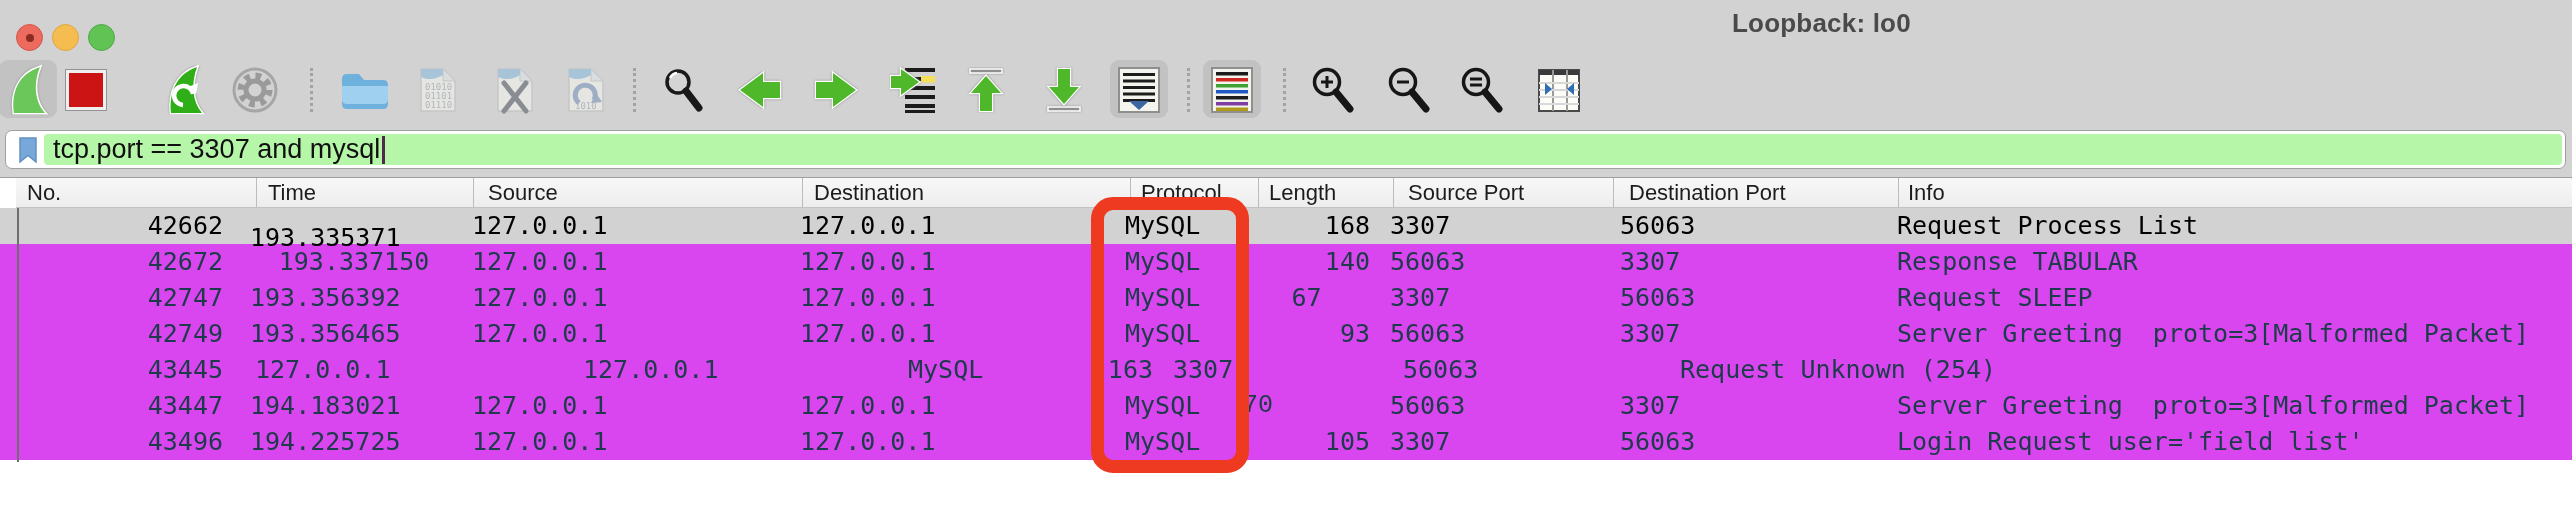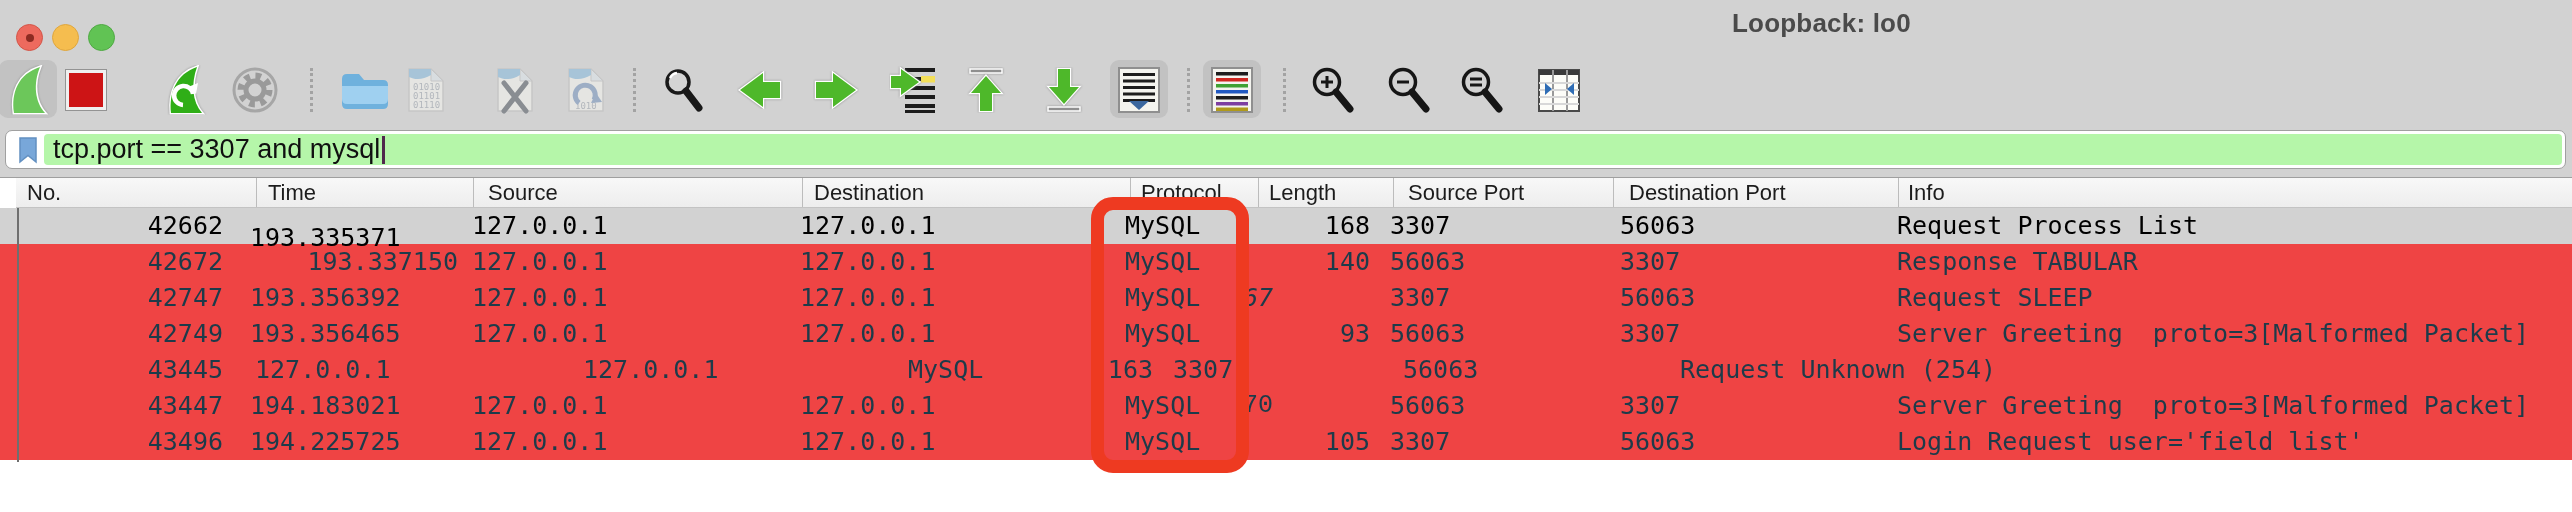--- a/index.html
+++ b/index.html
@@ -32,21 +32,21 @@
   .bookmark-wrap{position:absolute;left:5px;top:3px;width:33px;height:31px;display:flex;
                  align-items:center;justify-content:center;}
   
   .plist-header{position:absolute;left:16px;top:178px;width:2572px;height:30px;
       background:linear-gradient(#f8f8f8,#ededed);border-bottom:1px solid #c3c3c3;
       box-sizing:border-box;display:flex;}
   .hcell{height:100%;box-sizing:border-box;border-right:1px solid #bcbcbc;font-size:22px;
          color:#1c1c1c;display:flex;align-items:center;overflow:hidden;white-space:pre;}
   .hcell:last-child{border-right:none;}
   .rows{position:absolute;left:0;top:208px;width:2572px;}
-  .prow{display:flex;height:36px;background:#ef4444;color:#1d3b4a;}
+  .prow{display:flex;height:36px;background:#d946ef;color:#1d3b4a;}
   .prow.selected{background:#d2d2d2;color:#000;}
   .pcell{box-sizing:border-box;height:36px;line-height:36px;overflow:hidden;white-space:pre;
          font-family:"DejaVu Sans Mono","Liberation Mono",monospace;font-size:25px;}
   .margin-line{position:absolute;left:17px;top:208px;width:2px;height:254px;background:#6f6f6f;}
   
   .anno{position:absolute;left:1091px;top:197px;width:158px;height:276px;box-sizing:border-box;
         border:13px solid #ee3a21;border-radius:22px;}
 </style>
 </head>
 <body>
@@ -91,21 +91,21 @@
 
   <div class="tbsep" style="left:310px;"></div>
 
   <div class="tb" style="left:339px;">
     <svg width="50" height="42" viewBox="0 0 50 42">
       <path d="M2 10 q0 -5 5 -5 h12 l5 6 h19 q5 0 5 5 v19 q0 5 -5 5 H7 q-5 0 -5 -5 z" fill="#6fb1dd"></path>
       <path d="M2 17 h46 v13 q0 5 -5 5 H7 q-5 0 -5 -5 z" fill="#9fd0f0"></path>
     </svg>
   </div>
 
-  <div class="tb dim" style="left:400px;">
+  <div class="tb dim" style="left:412px;">
     <svg width="40" height="48" viewBox="0 0 40 48">
       <path d="M3 3 h22 l12 12 v30 H3 z" fill="#f5f5f0" stroke="#bdbdbd" stroke-width="1.5"></path>
       <path d="M25 3 l12 12 h-12 z" fill="#dde6ed" stroke="#bdbdbd" stroke-width="1"></path>
       <path d="M3 3 h22 v6 c-8 5 -16 5 -22 2 z" fill="#84b9de"></path>
       <text x="7" y="24" font-size="9" fill="#9aa2ac" font-family="monospace">01010</text>
       <text x="7" y="33" font-size="9" fill="#9aa2ac" font-family="monospace">01101</text>
       <text x="7" y="42" font-size="9" fill="#9aa2ac" font-family="monospace">01110</text>
     </svg>
   </div>
 
@@ -282,36 +282,36 @@
         <div class="pcell" style="width: 329px; text-align: left; padding-left: 14px;">127.0.0.1</div>
         <div class="pcell" style="width: 328px; text-align: left; padding-left: 13px;">127.0.0.1</div>
         <div class="pcell" style="width: 128px; text-align: left; padding-left: 10px;">MySQL</div>
         <div class="pcell" style="width: 135px; text-align: right; padding-right: 8px;">168</div>
         <div class="pcell" style="width: 220px; text-align: left; padding-left: 12px;">3307</div>
         <div class="pcell" style="width: 285px; text-align: left; padding-left: 22px;">56063</div>
         <div class="pcell" style="width: 689px; text-align: left; padding-left: 14px;">Request Process List</div>
       </div>
       <div class="prow">
         <div class="pcell" style="width: 241px; text-align: right; padding-right: 18px;">42672</div>
-        <div class="pcell" style="width: 217px; text-align: right; padding-left: 9px;">193.337150</div>
+        <div class="pcell" style="width: 217px; text-align: center; padding-left: 9px;">193.337150</div>
         <div class="pcell" style="width: 329px; text-align: left; padding-left: 14px;">127.0.0.1</div>
         <div class="pcell" style="width: 328px; text-align: left; padding-left: 13px;">127.0.0.1</div>
         <div class="pcell" style="width: 128px; text-align: left; padding-left: 10px;">MySQL</div>
         <div class="pcell" style="width: 135px; text-align: right; padding-right: 8px;">140</div>
         <div class="pcell" style="width: 220px; text-align: left; padding-left: 12px;">56063</div>
         <div class="pcell" style="width: 285px; text-align: left; padding-left: 22px;">3307</div>
         <div class="pcell" style="width: 689px; text-align: left; padding-left: 14px;">Response TABULAR</div>
       </div>
       <div class="prow">
         <div class="pcell" style="width: 241px; text-align: right; padding-right: 18px;">42747</div>
         <div class="pcell" style="width: 217px; text-align: left; padding-left: 9px;">193.356392</div>
         <div class="pcell" style="width: 329px; text-align: left; padding-left: 14px;">127.0.0.1</div>
         <div class="pcell" style="width: 328px; text-align: left; padding-left: 13px;">127.0.0.1</div>
         <div class="pcell" style="width: 128px; text-align: left; padding-left: 10px;">MySQL</div>
-        <div class="pcell" style="width: 135px; text-align: left; padding-right: 8px; font-style: italic;">67</div>
+        <div class="pcell" style="width: 135px; text-align: center; padding-right: 8px;">67</div>
         <div class="pcell" style="width: 220px; text-align: left; padding-left: 12px;">3307</div>
         <div class="pcell" style="width: 285px; text-align: left; padding-left: 22px;">56063</div>
         <div class="pcell" style="width: 689px; text-align: left; padding-left: 14px;">Request SLEEP</div>
       </div>
       <div class="prow">
         <div class="pcell" style="width: 241px; text-align: right; padding-right: 18px;">42749</div>
         <div class="pcell" style="width: 217px; text-align: left; padding-left: 9px;">193.356465</div>
         <div class="pcell" style="width: 329px; text-align: left; padding-left: 14px;">127.0.0.1</div>
         <div class="pcell" style="width: 328px; text-align: left; padding-left: 13px;">127.0.0.1</div>
         <div class="pcell" style="width: 128px; text-align: left; padding-left: 10px;">MySQL</div>

